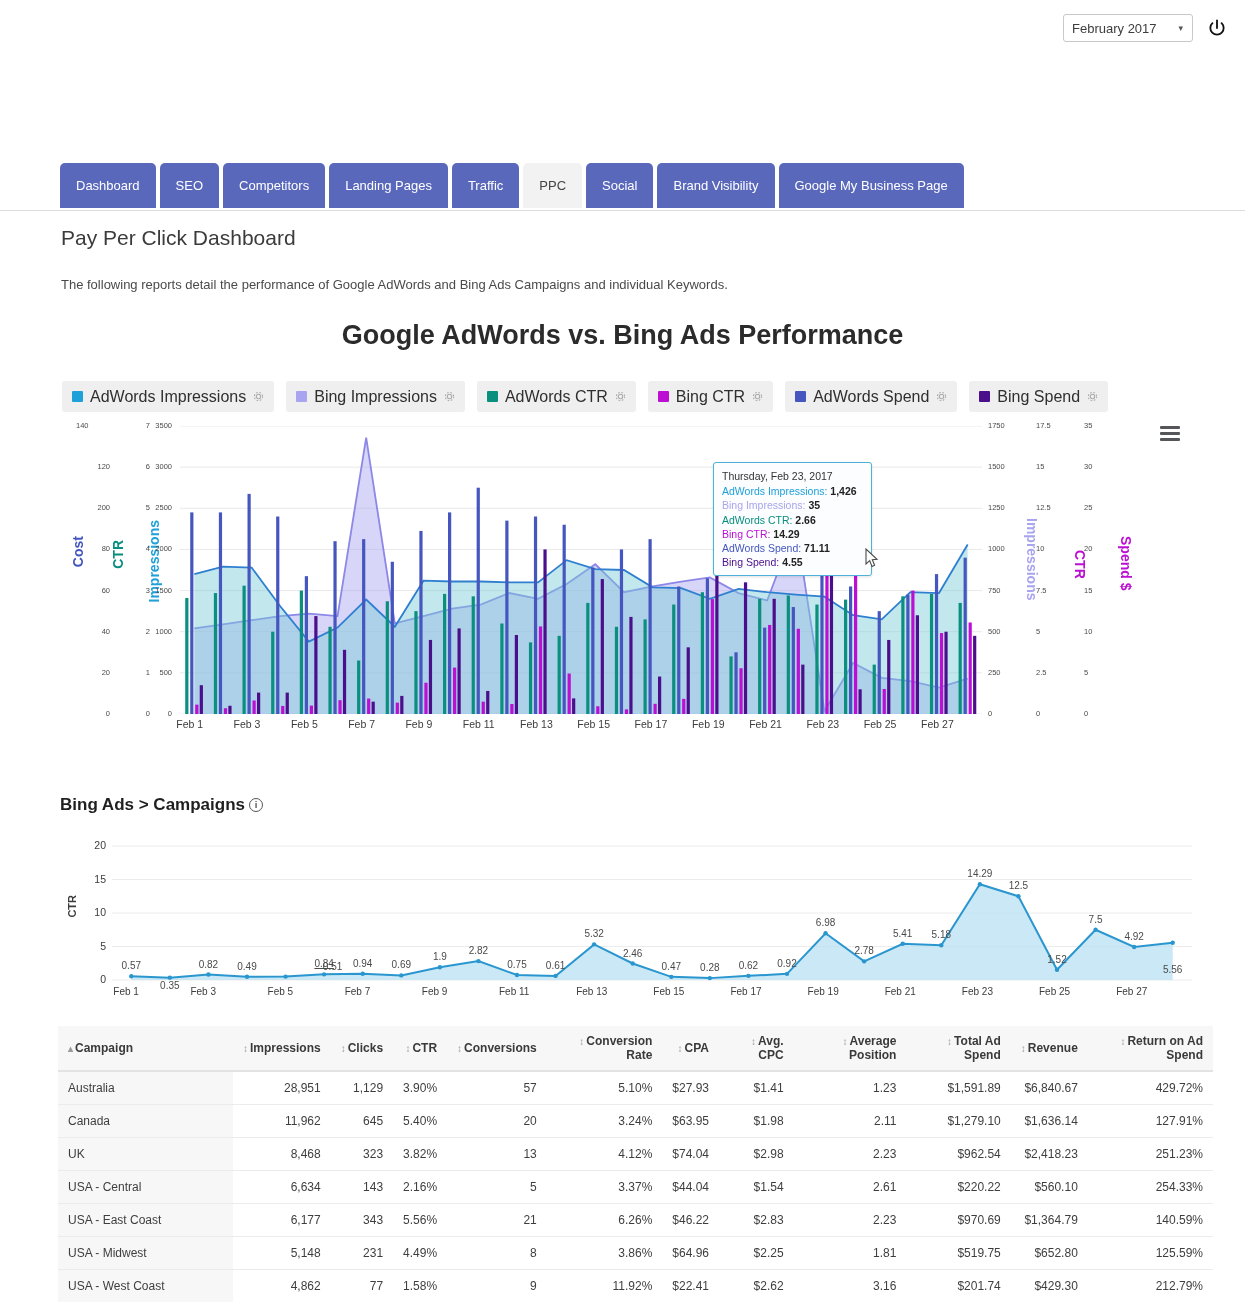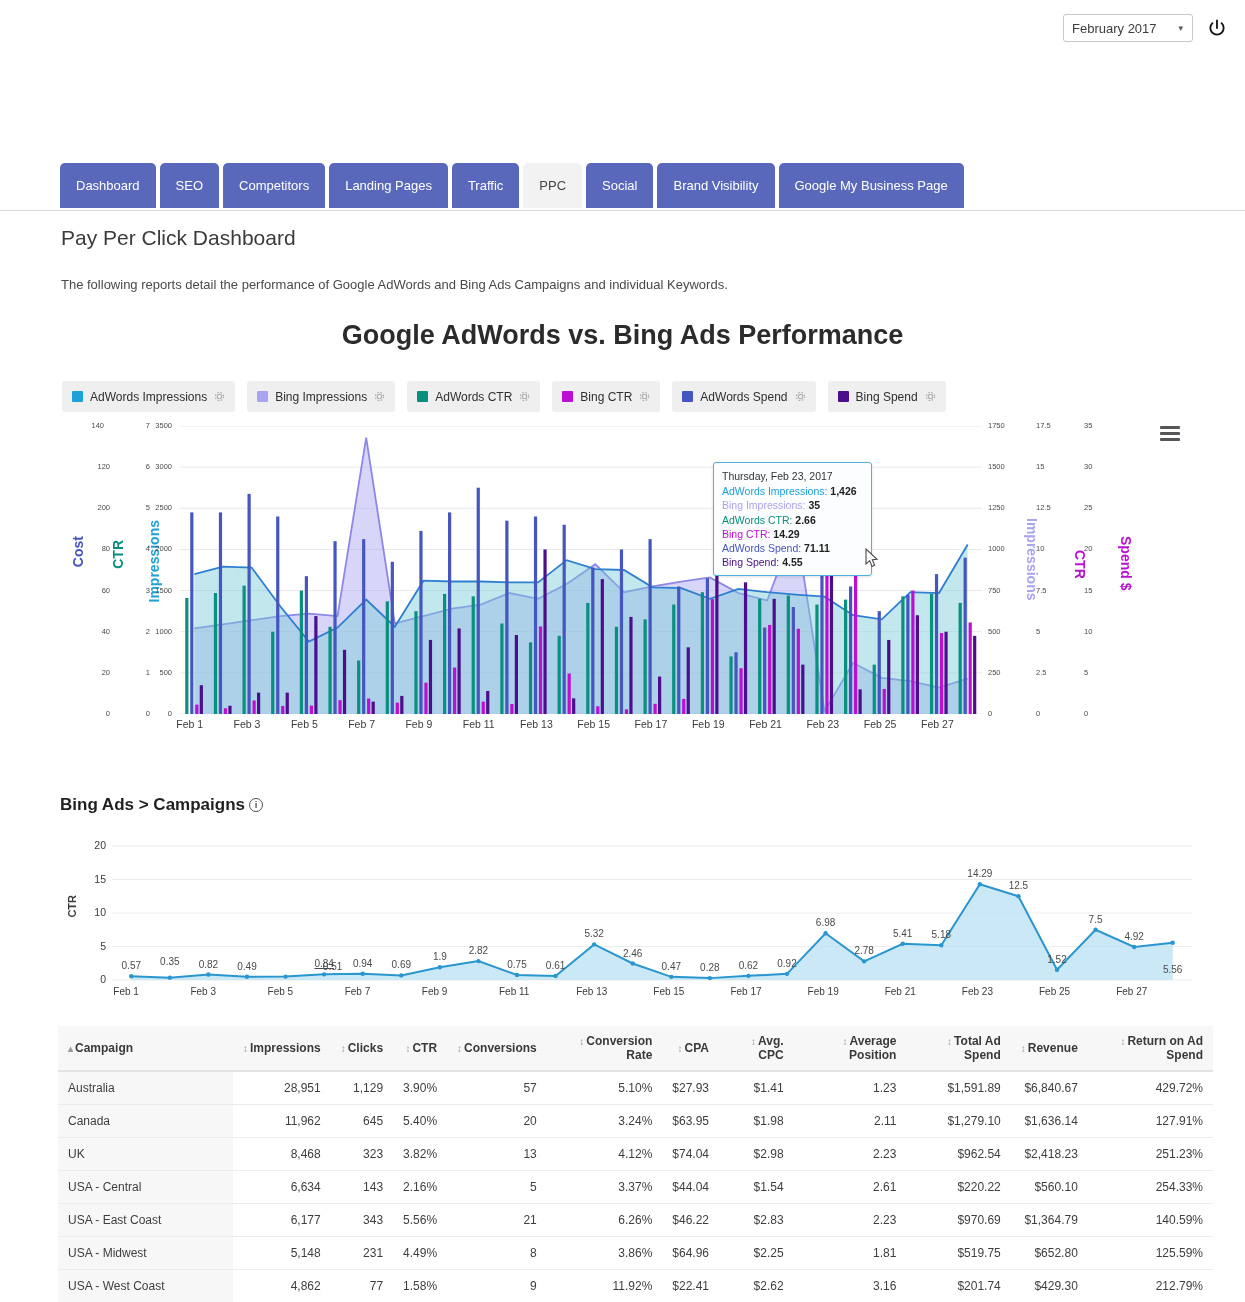--- a/index.html
+++ b/index.html
@@ -59,21 +59,21 @@
   .chart-title {
     position:absolute; left:0; top:320px; width:1245px; text-align:center;
     font-size:27px; font-weight:700; color:#2b2b2b;
   }
 
   
   .legend { position:absolute; left:62px; top:381px; display:flex; gap:12px; }
   .legend-item {
     background:#efefef; border-radius:3px; height:31px;
     display:flex; align-items:center; gap:7px; padding:0 10px;
-    font-size:12px; color:#2f2f2f; cursor:pointer;
+    font-size:16px; color:#2f2f2f; cursor:pointer;
   }
   .lg-sw { width:11px; height:11px; border-radius:1px; display:inline-block; }
   .lg-gear { width:11px; height:11px; display:inline-block; opacity:.55; }
 
   
   .chartbox { position:absolute; left:62px; top:418px; width:1120px; height:318px; }
   .ax-label { position:absolute; font-weight:700; font-size:14px;
               writing-mode:vertical-rl; }
   .ax-label.rev { transform:rotate(180deg); }
   .tick { position:absolute; font-size:7.5px; color:#4a4a4a; white-space:nowrap; }
@@ -211,21 +211,21 @@
 
   <div class="ax-label rev" style="left:8px; top:118px; color:#4556be;">Cost</div>
   <div class="ax-label rev" style="left:48px; top:122px; color:#088f7d;">CTR</div>
   <div class="ax-label rev" style="left:84px; top:102px; color:#1ea0d8;">Impressions</div>
 
   <div class="ax-label" style="left:962px; top:100px; color:#a9a4ef;">Impressions</div>
   <div class="ax-label" style="left:1010px; top:132px; color:#bd0fd4;">CTR</div>
   <div class="ax-label" style="left:1056px; top:118px; color:#bd0fd4;">Spend $</div>
 
   <div id="main-ticks">
-      <div class="tick" style="top: 3px; left: 8px; width: 34px; text-align: right;">140</div>
+      <div class="tick" style="top: 3px; left: 14px; width: 34px; text-align: left;">140</div>
       <div class="tick" style="top: 44.1429px; left: 14px; width: 34px; text-align: right;">120</div>
       <div class="tick" style="top: 85.2857px; left: 14px; width: 34px; text-align: right;">200</div>
       <div class="tick" style="top: 126.429px; left: 14px; width: 34px; text-align: right;">80</div>
       <div class="tick" style="top: 167.571px; left: 14px; width: 34px; text-align: right;">60</div>
       <div class="tick" style="top: 208.714px; left: 14px; width: 34px; text-align: right;">40</div>
       <div class="tick" style="top: 249.857px; left: 14px; width: 34px; text-align: right;">20</div>
       <div class="tick" style="top: 291px; left: 14px; width: 34px; text-align: right;">0</div>
       <div class="tick" style="top: 3px; left: 54px; width: 34px; text-align: right;">7</div>
       <div class="tick" style="top: 44.1429px; left: 54px; width: 34px; text-align: right;">6</div>
       <div class="tick" style="top: 85.2857px; left: 54px; width: 34px; text-align: right;">5</div>
@@ -479,21 +479,21 @@
       <circle cx="879.2857142857142" cy="107.294" r="2.2" fill="#2a96cf"></circle>
       <circle cx="917.8571428571428" cy="46.257000000000005" r="2.2" fill="#2a96cf"></circle>
       <circle cx="956.4285714285713" cy="58.25" r="2.2" fill="#2a96cf"></circle>
       <circle cx="995" cy="131.816" r="2.2" fill="#2a96cf"></circle>
       <circle cx="1033.5714285714284" cy="91.75" r="2.2" fill="#2a96cf"></circle>
       <circle cx="1072.142857142857" cy="109.036" r="2.2" fill="#2a96cf"></circle>
       <circle cx="1110.7142857142856" cy="104.748" r="2.2" fill="#2a96cf"></circle>
     </svg>
   <div id="ctr-labels">
       <div class="dlabel" style="left: 69.2857px; top: 122.181px;">0.57</div>
-      <div class="dlabel" style="left: 107.857px; top: 118px;">0.35</div>
+      <div class="dlabel" style="left: 107.857px; top: 142px;">0.35</div>
       <div class="dlabel" style="left: 146.429px; top: 120.506px;">0.82</div>
       <div class="dlabel" style="left: 185px; top: 122.717px;">0.49</div>
       <div class="dlabel" style="left: 223.571px; top: 122.583px; margin-left: 47px;">0.51</div>
       <div class="dlabel" style="left: 262.143px; top: 120.372px; text-decoration: underline;">0.84</div>
       <div class="dlabel" style="left: 300.714px; top: 119.702px;">0.94</div>
       <div class="dlabel" style="left: 339.286px; top: 121.377px;">0.69</div>
       <div class="dlabel" style="left: 377.857px; top: 113.27px;">1.9</div>
       <div class="dlabel" style="left: 416.429px; top: 107.106px;">2.82</div>
       <div class="dlabel" style="left: 455px; top: 120.975px;">0.75</div>
       <div class="dlabel" style="left: 493.571px; top: 121.913px;">0.61</div>

